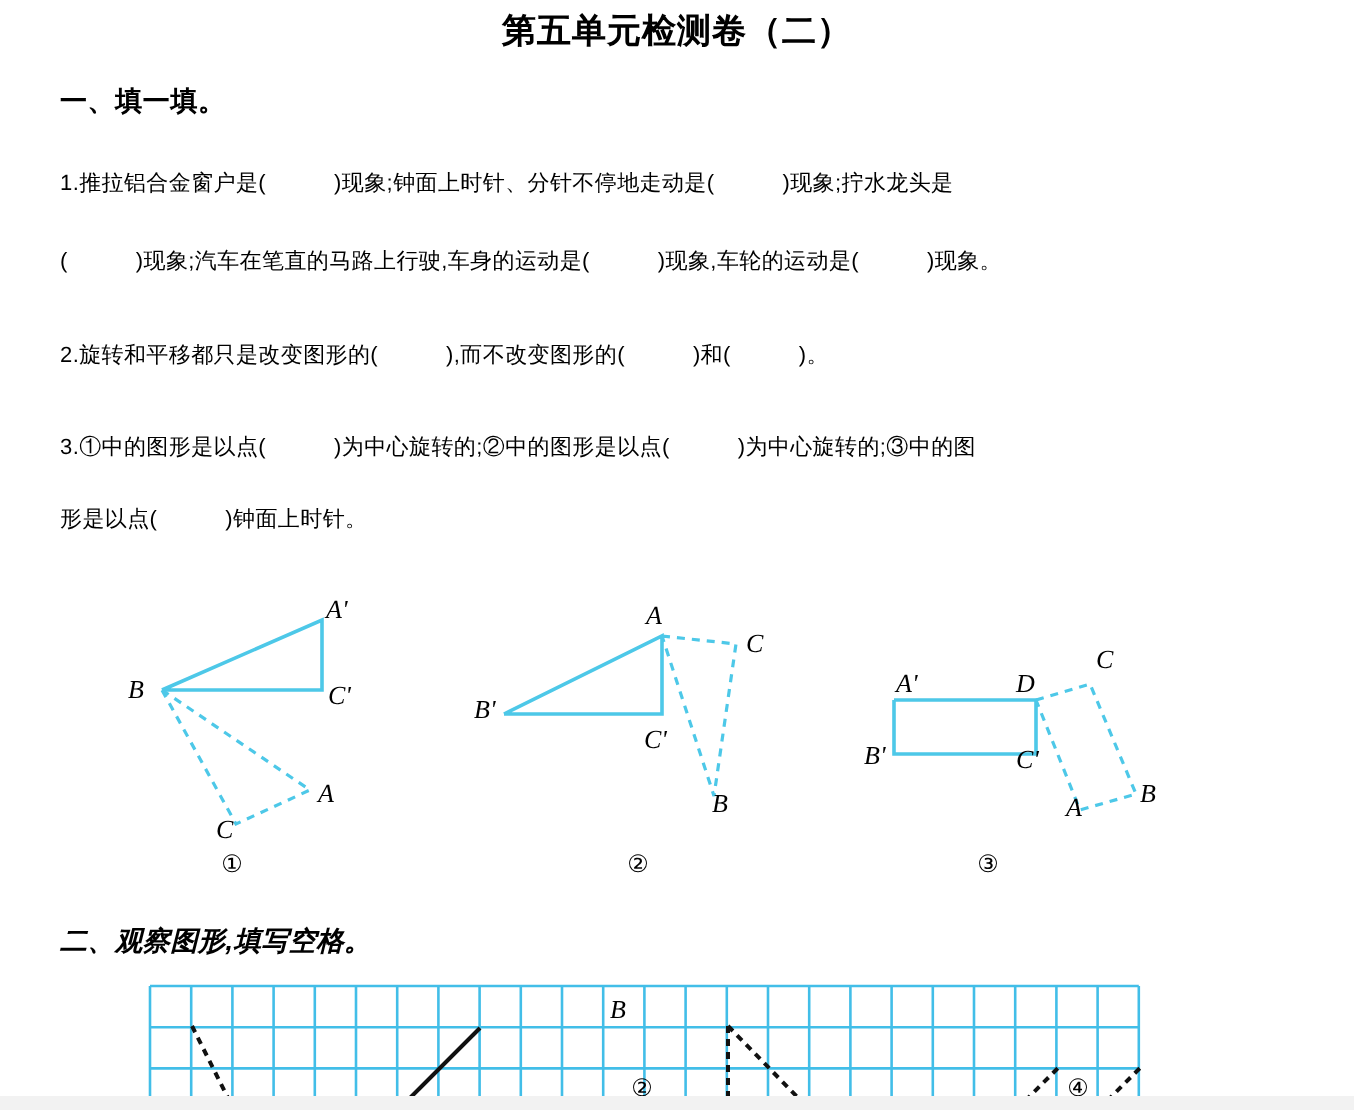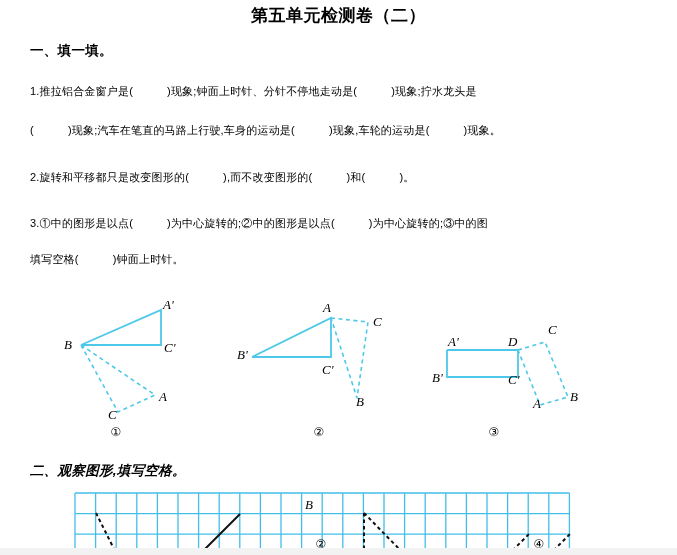--- a/index.html
+++ b/index.html
@@ -82,21 +82,21 @@
 <div class="page">
 
   <div class="title">第五单元检测卷（二）</div>
 
   <div class="section-head" style="top:42px;font-family:Liberation Serif, serif;">一、填一填。</div>
 
   <div class="qline" id="q1l1" style="top:84px;"><span>1.推拉铝合金窗户是(</span><span class="blank"></span><span>)现象;钟面上时针、分针不停地走动是(</span><span class="blank"></span><span>)现象;拧水龙头是</span></div>
   <div class="qline" id="q1l2" style="top:123px;"><span>(</span><span class="blank"></span><span>)现象;汽车在笔直的马路上行驶,车身的运动是(</span><span class="blank"></span><span>)现象,车轮的运动是(</span><span class="blank"></span><span>)现象。</span></div>
   <div class="qline" id="q2l1" style="top:170px;"><span>2.旋转和平移都只是改变图形的(</span><span class="blank"></span><span>),而不改变图形的(</span><span class="blank"></span><span>)和(</span><span class="blank"></span><span>)。</span></div>
   <div class="qline" id="q3l1" style="top:216px;text-align:center;"><span>3.①中的图形是以点(</span><span class="blank"></span><span>)为中心旋转的;②中的图形是以点(</span><span class="blank"></span><span>)为中心旋转的;③中的图</span></div>
-  <div class="qline" id="q3l2" style="top:252px;"><span>填写空格(</span><span class="blank"></span><span>)钟面上时针。</span></div>
+  <div class="qline" id="q3l2" style="top:252px;"><span>形是以点(</span><span class="blank"></span><span>)钟面上时针。</span></div>
 
   <svg id="figures-svg" width="677" height="555" style="position:absolute;left:0;top:0;pointer-events:none;">
       <polyline points="81,345 161,310 161,345 81,345" fill="none" stroke="#4DC8E8" stroke-width="1.8"></polyline>
       <polyline points="81,345 155,395 118,412 81,345" fill="none" stroke="#4DC8E8" stroke-width="1.6" stroke-dasharray="4,3.5"></polyline>
       <polyline points="252,357 331,318 331,357 252,357" fill="none" stroke="#4DC8E8" stroke-width="1.8"></polyline>
       <polyline points="331,318 368,322 357,398 331,318" fill="none" stroke="#4DC8E8" stroke-width="1.6" stroke-dasharray="4,3.5"></polyline>
       <polyline points="447,350 518,350 518,377 447,377 447,350" fill="none" stroke="#4DC8E8" stroke-width="1.8"></polyline>
       <polyline points="518,350 545,342 568,397 540,405 518,350" fill="none" stroke="#4DC8E8" stroke-width="1.6" stroke-dasharray="4,3.5"></polyline>
     </svg>
 

